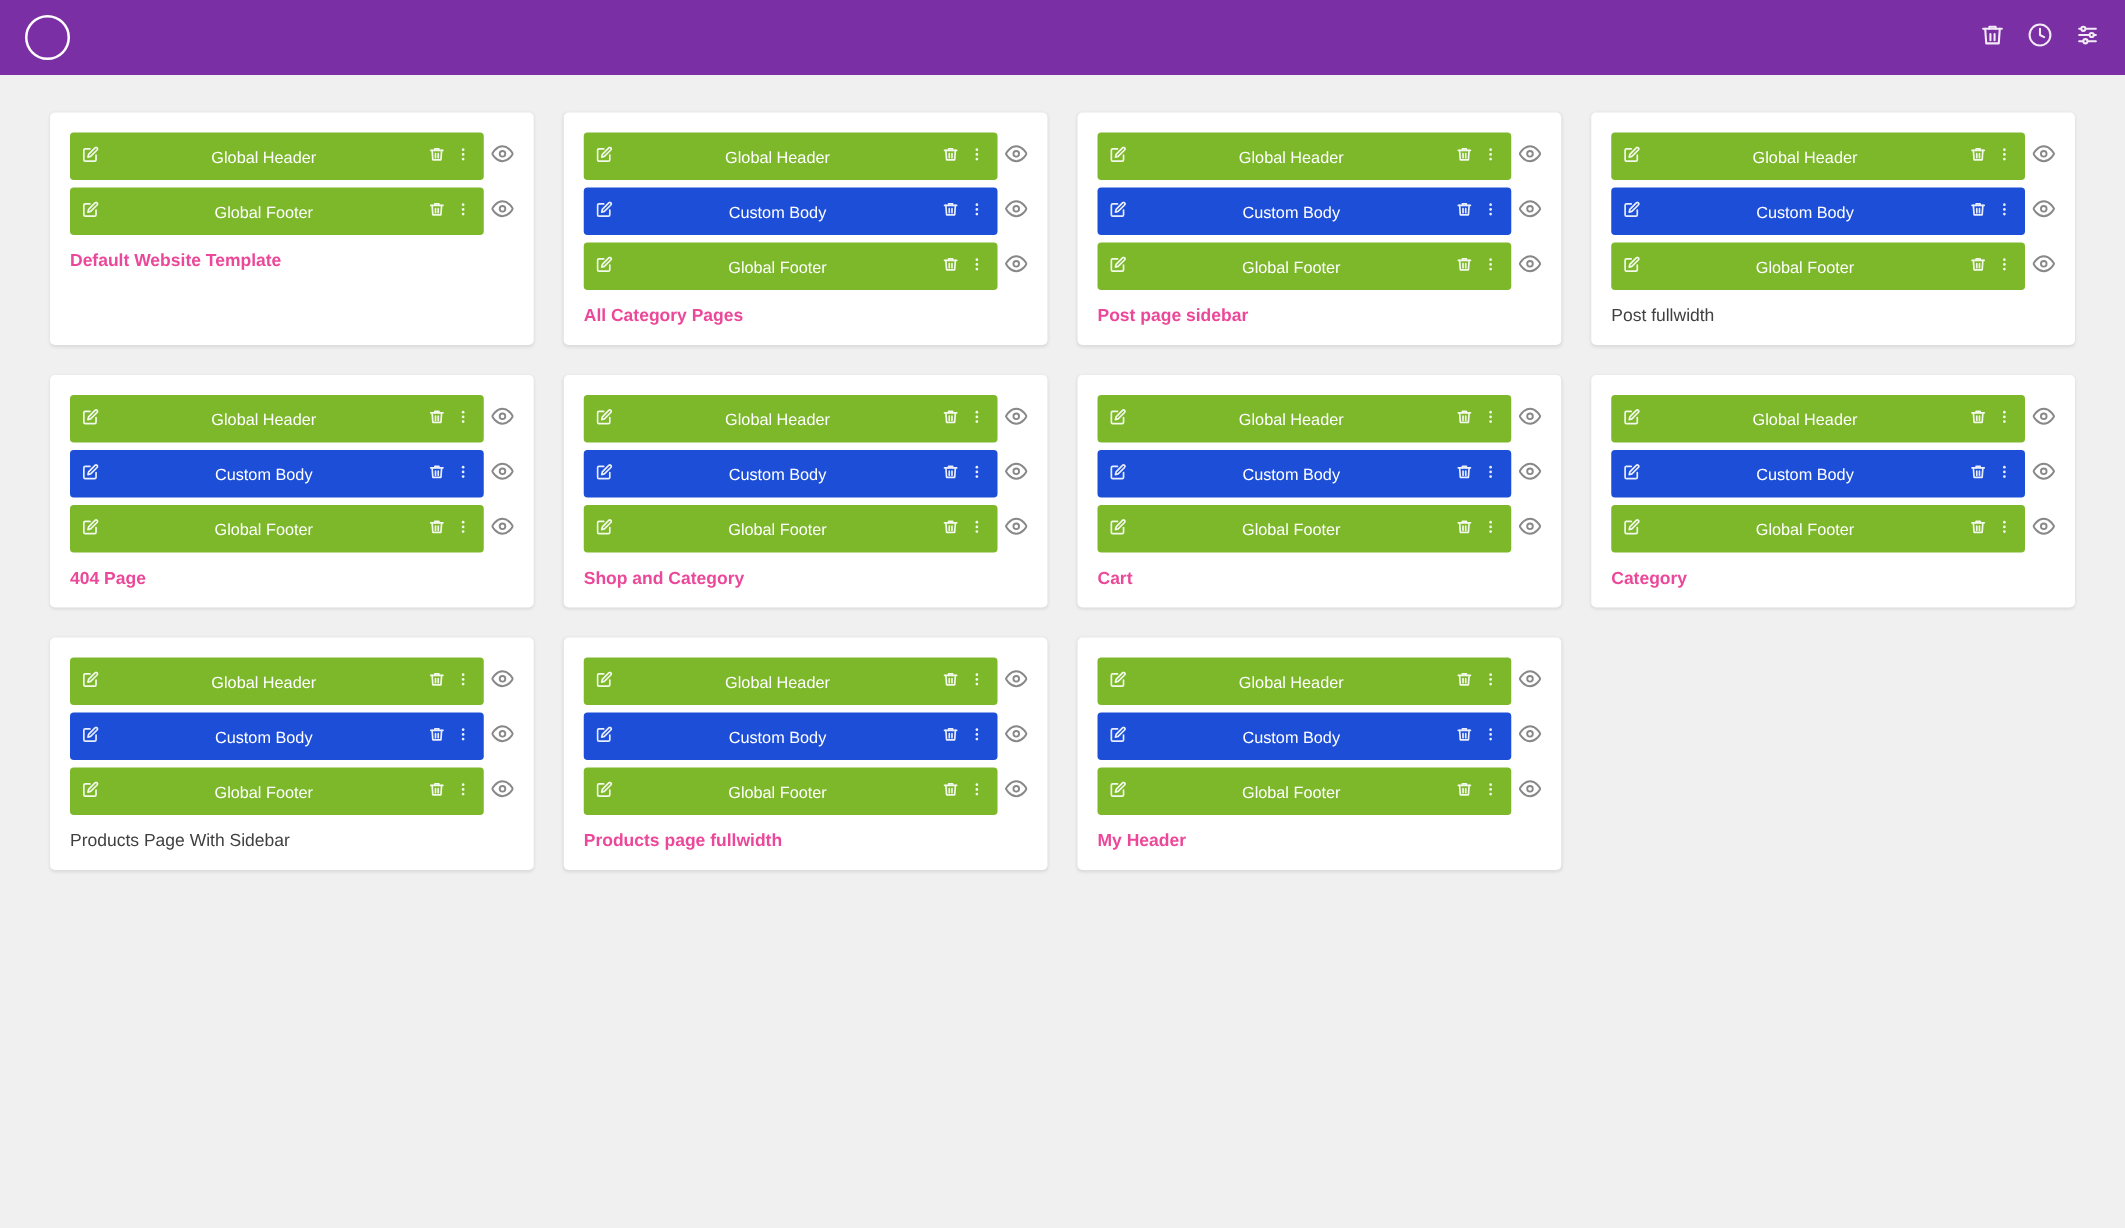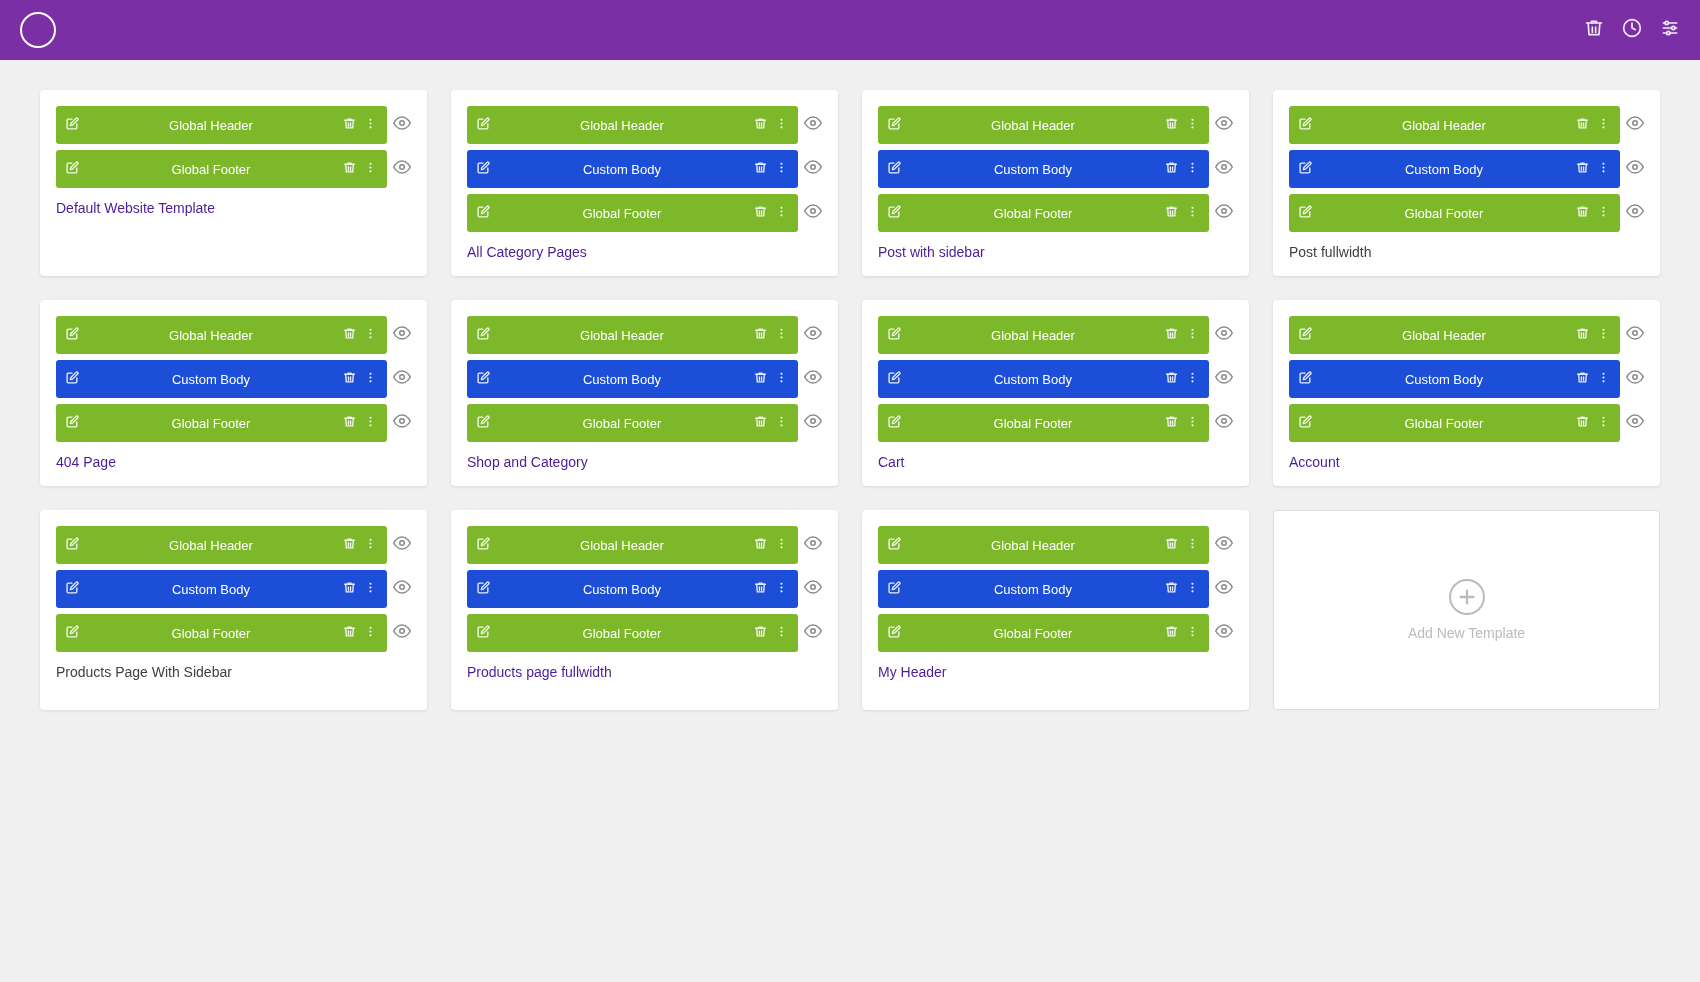--- a/index.html
+++ b/index.html
@@ -59,21 +59,22 @@
     .template-card {
       background: #fff;
       border-radius: 4px;
       padding: 16px;
       box-shadow: 0 1px 3px rgba(0,0,0,0.1);
     }
 
     .template-label {
       margin-top: 12px;
       font-size: 14px;
-      color: #4c1d95;
+      color: #ec4899;
+      font-weight: bold;
     }
     .template-label.highlight {
       color: #404040;
       font-weight: 500;
     }
 
     
     .template-row {
       display: flex;
       align-items: center;
@@ -408,21 +409,21 @@
     <circle cx="12" cy="12" r="2"></circle>
     <circle cx="12" cy="19" r="2"></circle>
   </svg></span>
             </div>
           </div>
           <span class="eye-icon"><svg width="18" height="18" viewBox="0 0 24 24" fill="none" stroke="#888" stroke-width="2" stroke-linecap="round" stroke-linejoin="round">
     <path d="M1 12s4-8 11-8 11 8 11 8-4 8-11 8-11-8-11-8z"></path>
     <circle cx="12" cy="12" r="3"></circle>
   </svg></span>
         </div>
-        <div class="template-label">Post with sidebar</div>
+        <div class="template-label">Post page sidebar</div>
       </div>
       <div class="template-card">
         <div class="template-row">
           <div class="row-bar green">
             <span class="bar-icon pencil"><svg width="13" height="13" viewBox="0 0 24 24" fill="none" stroke="#fff" stroke-width="2.5" stroke-linecap="round" stroke-linejoin="round">
     <path d="M11 4H4a2 2 0 0 0-2 2v14a2 2 0 0 0 2 2h14a2 2 0 0 0 2-2v-7"></path>
     <path d="M18.5 2.5a2.121 2.121 0 0 1 3 3L12 15l-4 1 1-4 9.5-9.5z"></path>
   </svg></span>
             <span class="row-bar-label">Global Header</span>
             <div class="row-bar-icons">
@@ -813,21 +814,21 @@
     <circle cx="12" cy="12" r="2"></circle>
     <circle cx="12" cy="19" r="2"></circle>
   </svg></span>
             </div>
           </div>
           <span class="eye-icon"><svg width="18" height="18" viewBox="0 0 24 24" fill="none" stroke="#888" stroke-width="2" stroke-linecap="round" stroke-linejoin="round">
     <path d="M1 12s4-8 11-8 11 8 11 8-4 8-11 8-11-8-11-8z"></path>
     <circle cx="12" cy="12" r="3"></circle>
   </svg></span>
         </div>
-        <div class="template-label">Account</div>
+        <div class="template-label">Category</div>
       </div>
       <div class="template-card">
         <div class="template-row">
           <div class="row-bar green">
             <span class="bar-icon pencil"><svg width="13" height="13" viewBox="0 0 24 24" fill="none" stroke="#fff" stroke-width="2.5" stroke-linecap="round" stroke-linejoin="round">
     <path d="M11 4H4a2 2 0 0 0-2 2v14a2 2 0 0 0 2 2h14a2 2 0 0 0 2-2v-7"></path>
     <path d="M18.5 2.5a2.121 2.121 0 0 1 3 3L12 15l-4 1 1-4 9.5-9.5z"></path>
   </svg></span>
             <span class="row-bar-label">Global Header</span>
             <div class="row-bar-icons">
@@ -1058,23 +1059,14 @@
   </svg></span>
             </div>
           </div>
           <span class="eye-icon"><svg width="18" height="18" viewBox="0 0 24 24" fill="none" stroke="#888" stroke-width="2" stroke-linecap="round" stroke-linejoin="round">
     <path d="M1 12s4-8 11-8 11 8 11 8-4 8-11 8-11-8-11-8z"></path>
     <circle cx="12" cy="12" r="3"></circle>
   </svg></span>
         </div>
         <div class="template-label">My Header</div>
       </div>
-      <div class="add-new-card">
-  <div class="add-new-icon">
-    <svg width="22" height="22" viewBox="0 0 24 24" fill="none" stroke="#bbb" stroke-width="2.5" stroke-linecap="round">
-      <line x1="12" y1="5" x2="12" y2="19"></line>
-      <line x1="5" y1="12" x2="19" y2="12"></line>
-    </svg>
-  </div>
-  <span class="add-new-label">Add New Template</span>
-      </div>
     </div>
 </div>
 
 </body></html>

